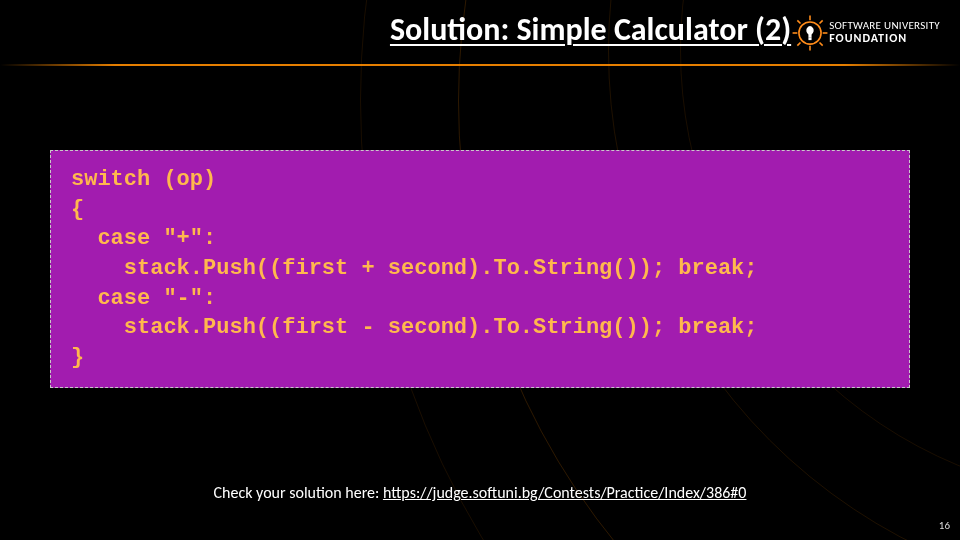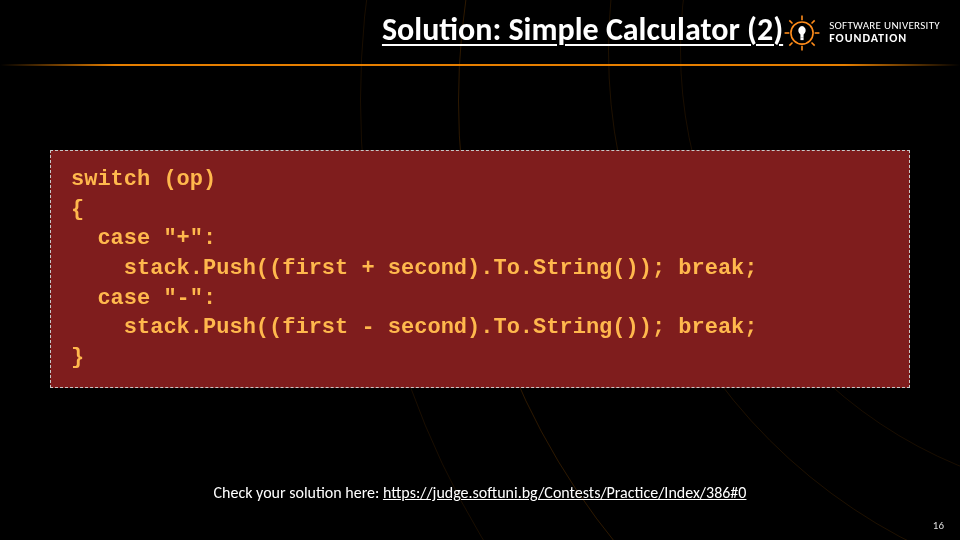--- a/index.html
+++ b/index.html
@@ -52,21 +52,20 @@
     font-size: 32px;
     font-weight: 700;
     color: #fff;
     text-decoration: underline;
     text-decoration-thickness: 2px;
     text-underline-offset: 4px;
   }
   .logo {
     display: flex;
     align-items: center;
-    gap: 8px;
     margin-top: 4px;
   }
   .logo svg { flex: 0 0 auto; }
   .logo-text {
     color: #fff;
     font-size: 11px;
     line-height: 1.15;
     letter-spacing: 0.3px;
   }
   .logo-text .line1 { font-weight: 400; }
@@ -82,21 +81,21 @@
       rgba(255,140,0,0.9) 12%,
       rgba(255,140,0,0.9) 88%,
       rgba(255,140,0,0) 100%);
   }
 
   .code-box {
     position: absolute;
     left: 50px;
     right: 50px;
     top: 150px;
-    background: #7f1d1d;
+    background: #a21caf;
     border: 1px dashed #c8c8c8;
     padding: 14px 20px 14px 20px;
   }
   .code-box pre {
     font-family: Consolas, "Courier New", monospace;
     font-size: 22px;
     line-height: 1.35;
     color: #ffb84d;
     font-weight: 700;
     white-space: pre;
@@ -110,21 +109,21 @@
     font-size: 16px;
     color: #fff;
   }
   .footer-line .link {
     text-decoration: underline;
     color: #fff;
   }
 
   .page-num {
     position: absolute;
-    right: 16px;
+    right: 10px;
     bottom: 8px;
     font-size: 11px;
     color: #ddd;
   }
 </style>
 </head>
 <body>
 
 <div class="bg-arcs">
   <div class="arc2"></div>

